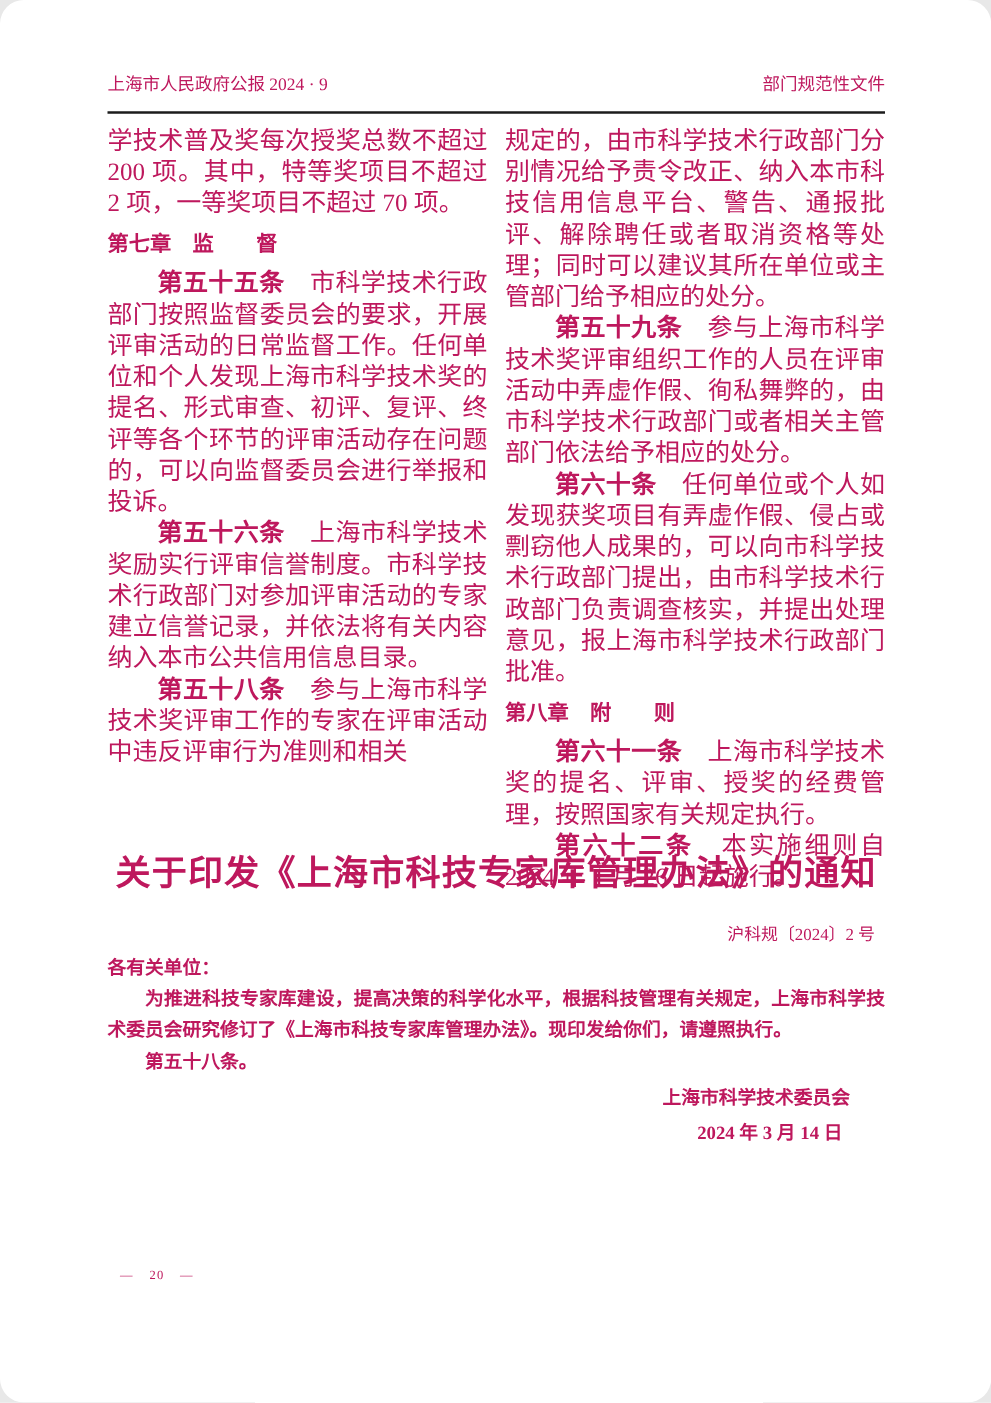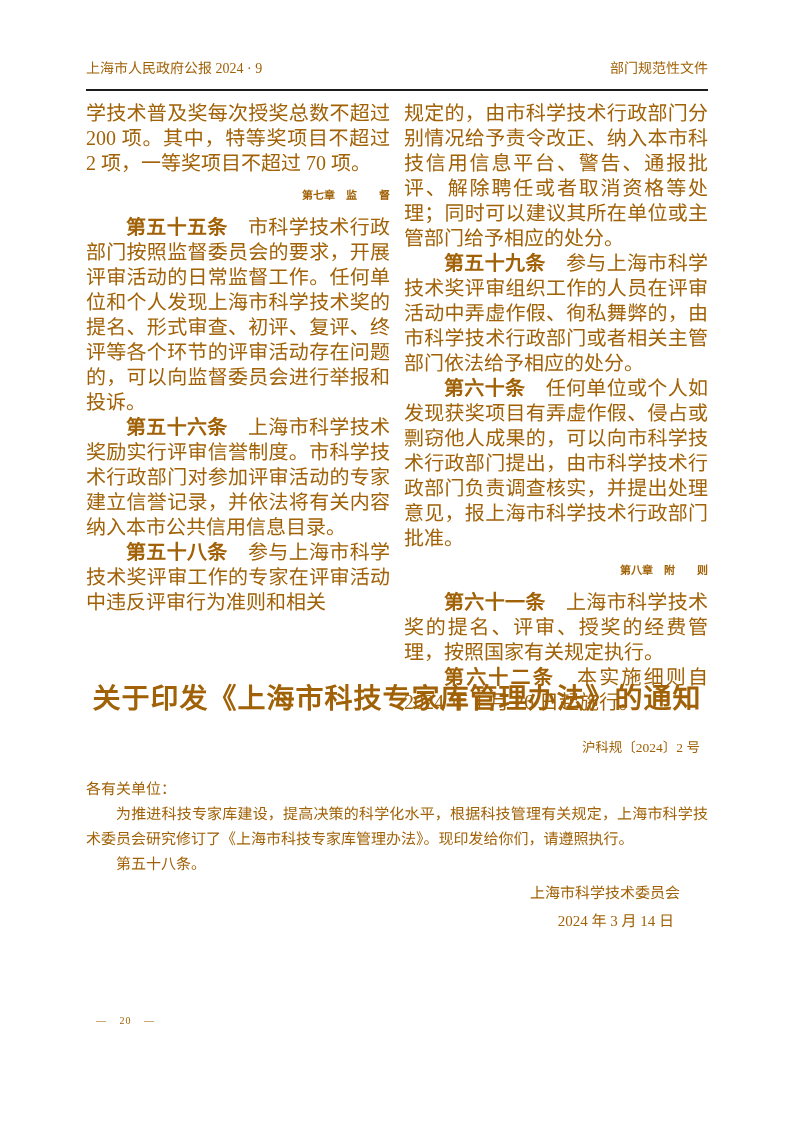--- a/index.html
+++ b/index.html
@@ -3,23 +3,24 @@
 <meta charset="utf-8">
 <style>
   * { margin: 0; padding: 0; box-sizing: border-box; }
   html, body { background: #e8e8e8; }
   .page {
     position: relative;
     width: 793px;
     height: 1122px;
     margin: 0 auto;
     background: #ffffff;
-    color: #a16207;
+    color: #be185d;
     font-family: "Liberation Serif", "DejaVu Serif", serif;
     overflow: hidden;
+    border-radius: 19px;
   }
   
   .page-header {
     position: absolute;
     left: 86px;
     top: 60px;
     width: 622px;
     display: flex;
     justify-content: space-between;
     align-items: flex-end;
@@ -40,23 +41,23 @@
   .column { width: 304px; }
   .para {
     font-size: 20px;
     line-height: 25px;
     text-align: justify;
     text-justify: inter-ideograph;
   }
   .para.indent { text-indent: 2em; }
   .para .bold { font-weight: 700; }
   .col-heading {
-    font-size: 11px;
+    font-size: 17px;
     font-weight: 700;
-    text-align: right;
+    text-align: left;
     line-height: 25px;
     margin: 7px 0;
   }
   
   .notice {
     position: absolute;
     left: 86px;
     top: 684px;
     width: 622px;
   }
@@ -69,23 +70,24 @@
     line-height: 30px;
   }
   .doc-number {
     margin-top: 25px;
     text-align: right;
     padding-right: 8px;
     font-size: 13.5px;
     line-height: 18px;
   }
   .notice-body {
-    margin-top: 20px;
+    margin-top: 6px;
     font-size: 15px;
     line-height: 25px;
+    font-weight: bold;
   }
   .salutation { text-align: left; }
   .notice-para {
     text-indent: 2em;
     text-align: justify;
     text-justify: inter-ideograph;
   }
   .sig-org {
     margin-top: 2px;
     text-align: right;

